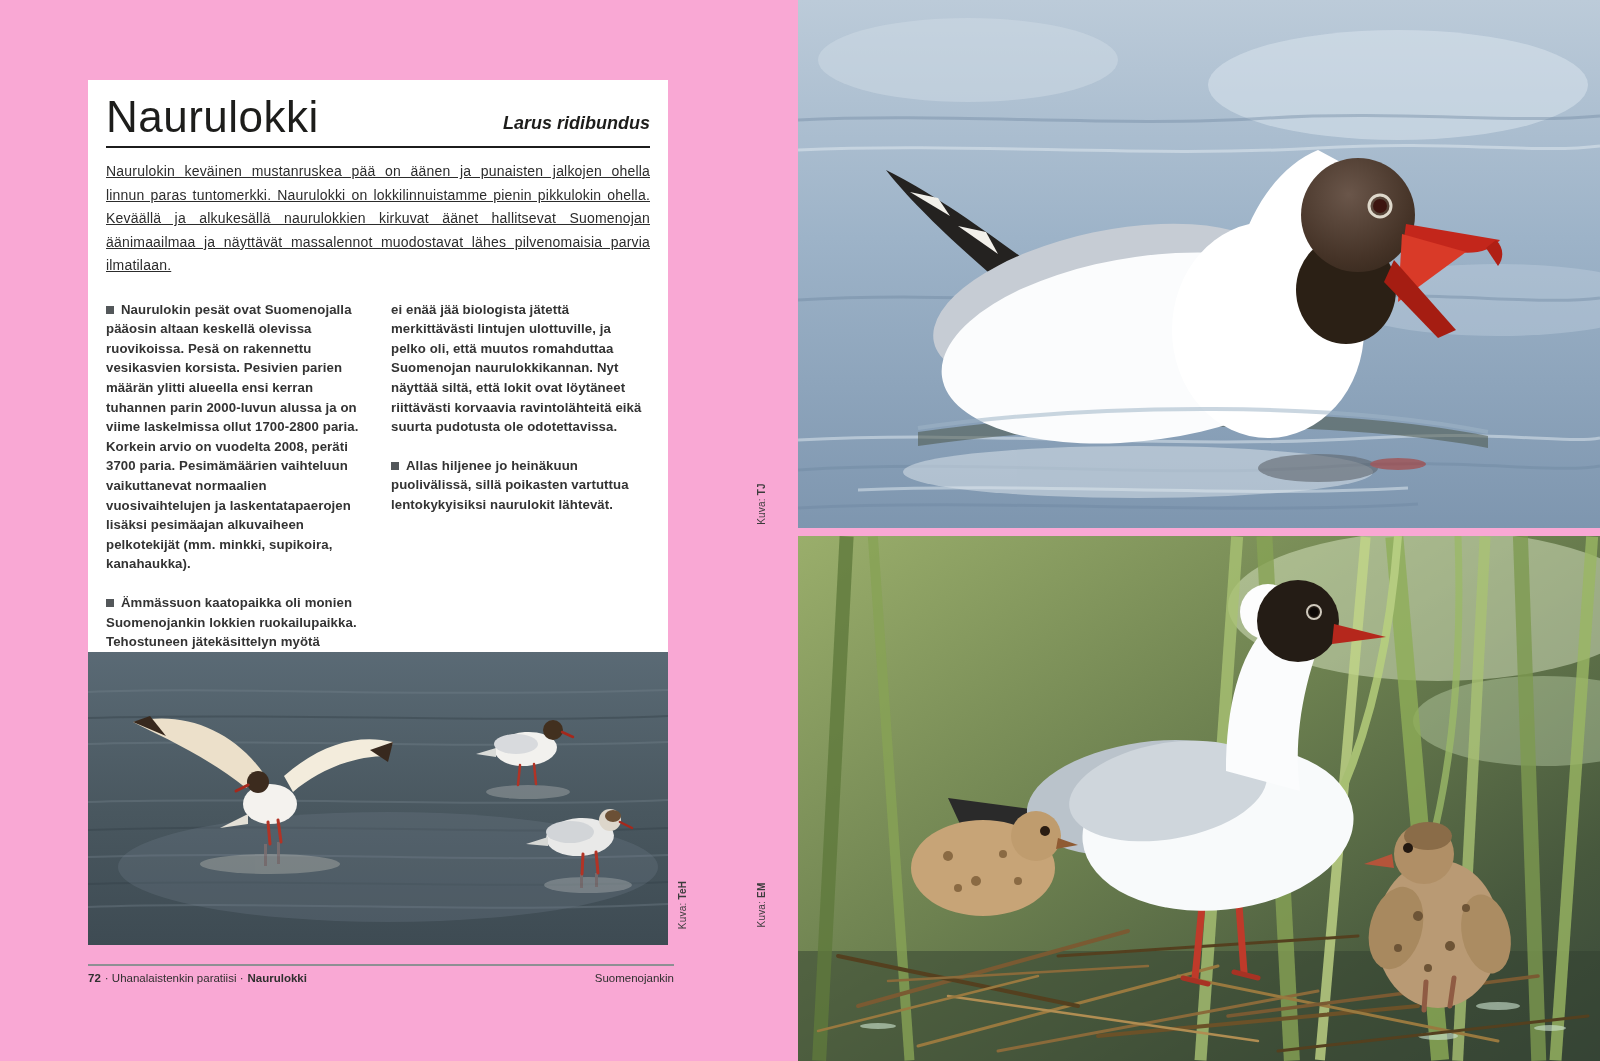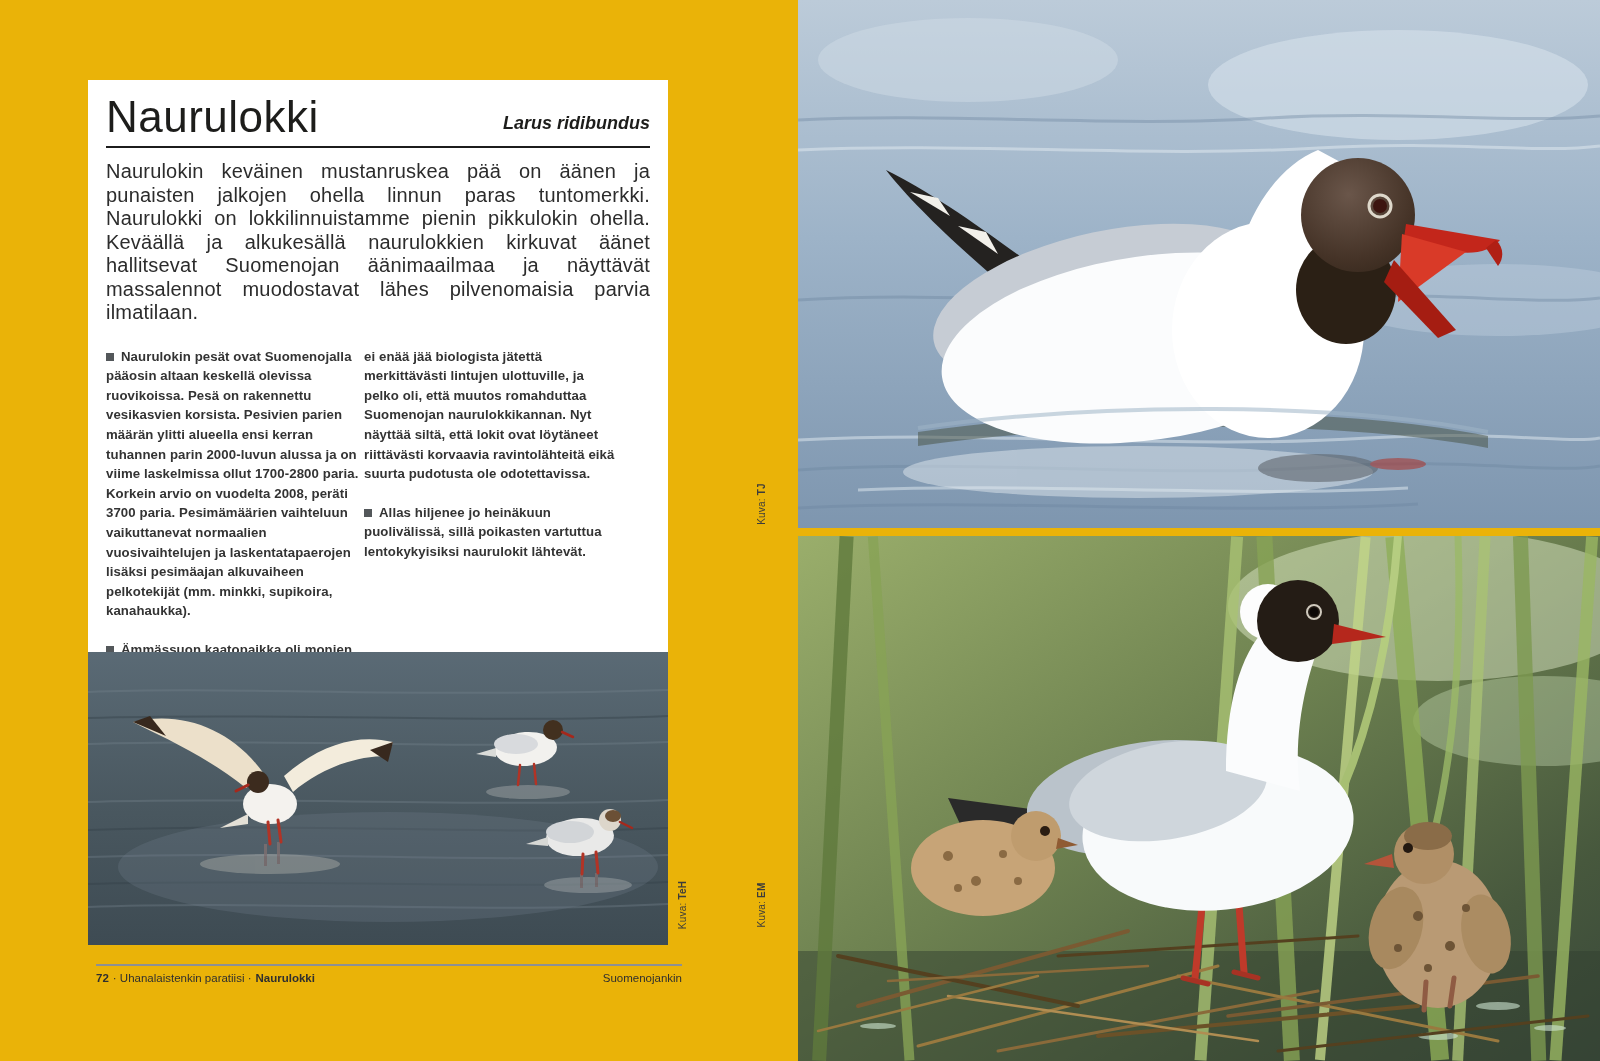--- a/index.html
+++ b/index.html
@@ -1,38 +1,38 @@
 <!DOCTYPE html>
 <html><head>
 <meta charset="utf-8">
 <style>
   html,body{margin:0;padding:0;background:#eef0f1;}
-  .canvas{position:relative;width:1600px;height:1061px;background:#eab308;overflow:hidden;
+  .canvas{position:relative;width:1600px;height:1061px;background:#f9a8d4;overflow:hidden;
           font-family:"Liberation Sans",sans-serif;color:#2e2e2e;}
 
   
   .page{position:absolute;left:88px;top:80px;width:580px;height:865px;background:#ffffff;}
   .page-inner{padding:14px 18px 0 18px;}
   .head-row{display:flex;align-items:flex-end;justify-content:space-between;}
   .title{font-size:44px;font-weight:300;letter-spacing:.5px;color:#1d1d1b;line-height:1.05;}
   .species{font-size:18px;font-weight:700;font-style:italic;color:#1d1d1b;padding-bottom:6px;}
   .title-rule{border:none;border-top:2px solid #1c1c1c;margin:6px 0 0 0;}
-  .intro{margin-top:12px;font-size:20px;line-height:23.5px;text-align:justify;
-         color:#2c2c2c;letter-spacing:.2px;word-spacing:1.5px;}
-  .cols{display:flex;margin-top:22px;}
+  .intro{margin-top:12px;font-size:14px;line-height:23.5px;text-align:justify;
+         color:#2c2c2c;letter-spacing:.2px;word-spacing:1.5px;text-decoration:underline;}
+  .cols{display:flex;gap:27px;margin-top:22px;}
   .col{width:258px;}
   .col p{margin:0 0 19px 0;font-size:13.2px;line-height:19.6px;font-weight:600;
          color:#333;letter-spacing:.1px;}
   .bullet{display:inline-block;width:8px;height:8px;background:#53575a;margin-right:7px;}
   .em{font-style:italic;}
 
   .photo-ice{position:absolute;left:0;bottom:0;width:580px;height:293px;overflow:hidden;}
 
   
-  .footer{position:absolute;left:96px;top:964px;width:586px;border-top:2px solid #8d9093;
+  .footer{position:absolute;left:88px;top:964px;width:586px;border-top:2px solid #8d9093;
           padding-top:6px;display:flex;justify-content:space-between;align-items:baseline;
           font-size:11.5px;color:#2f2f2f;}
   .footer b{font-weight:700;}
   .footer-left span{margin-right:4px;}
 
   
   .credit{position:absolute;font-size:10px;line-height:12px;height:12px;color:#3c3c3c;
           white-space:nowrap;text-align:center;transform:rotate(-90deg);letter-spacing:.2px;}
   .credit b{font-weight:700;}
   .credit-tj{left:739px;top:498px;width:46px;}

